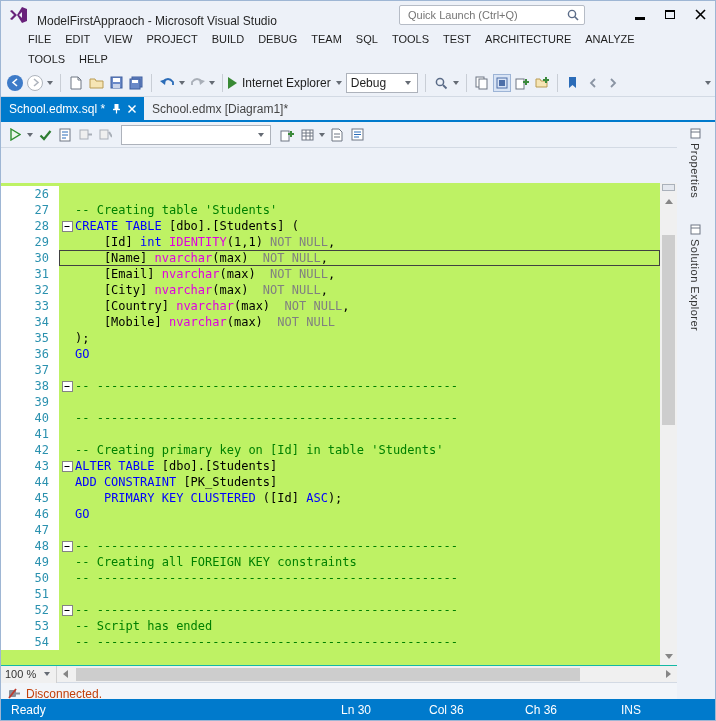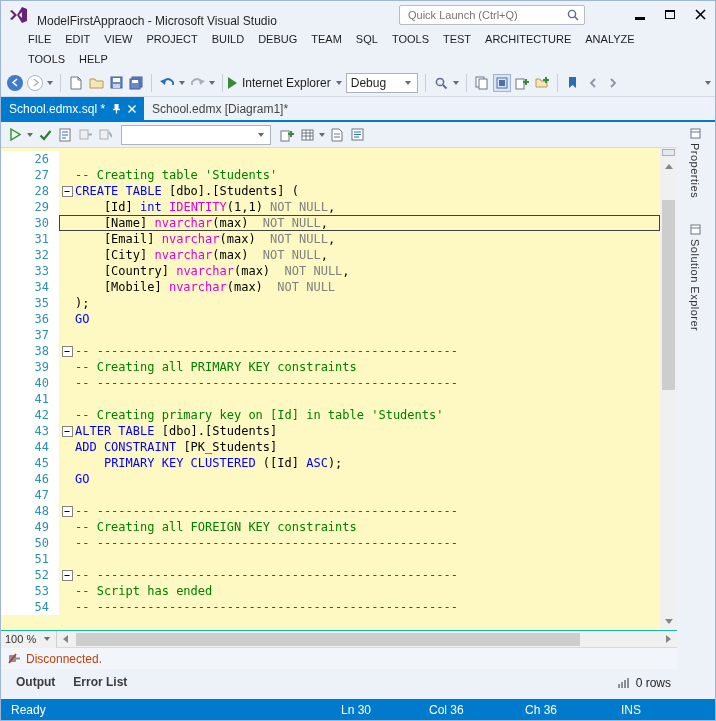--- a/index.html
+++ b/index.html
@@ -52,21 +52,21 @@
   .tab-ico { margin-left:7px; display:flex; align-items:center; }
   
   .side-strip { position:absolute; right:0; top:121px; width:40px; height:530px; display:flex; flex-direction:column; align-items:center; padding-top:6px; }
   .side-tab { display:flex; flex-direction:column; align-items:center; margin-bottom:26px; cursor:default; }
   .side-tab .label { writing-mode:vertical-rl; font-size:11px; color:#333; margin-top:4px; letter-spacing:0.5px; }
   
   .main-left { position:absolute; left:0; top:121px; width:676px; }
   .sqlbar { height:26px; display:flex; align-items:center; padding:0 4px; border-bottom:1px solid #D3DAE4; background:#EDF1F8; }
   .sql-combo { width:150px; height:20px; margin:0 6px; }
   
-  .editor { position:relative; height:482px; background:#fef9c3; overflow:hidden; }
+  .editor { position:relative; height:482px; background:#bef264; overflow:hidden;margin-top:35px; }
   .code-area { position:absolute; left:0; top:0; right:17px; bottom:0; padding-top:3px; }
   .code-row { display:flex; height:16px; line-height:16px; font-family:"DejaVu Sans Mono","Liberation Mono",monospace; font-size:12px; }
   .ln { width:58px; flex:none; text-align:right; padding-right:10px; color:#2B91AF; background:#fff; }
   .code-body { flex:1; display:flex; position:relative; }
   .code-body.current { outline:1px solid #414141; outline-offset:-1px; }
   .fold { width:16px; flex:none; display:flex; align-items:center; justify-content:center; }
   .fold-box { position:relative; }
   .fold-box::before { content:""; width:9px; height:9px; border:1px solid #848484; background:#fff; display:block; }
   .fold-box::after { content:""; position:absolute; width:5px; border-top:1px solid #000; top:50%; left:50%; transform:translate(-50%,0); }
   .code-text { white-space:pre; }
@@ -482,21 +482,20 @@
           <div class="ln">38</div>
           <div class="code-body">
             <span class="fold fold-box"></span>
             <span class="code-text"><span class="tok-c">-- --------------------------------------------------</span></span>
           </div>
         </div>
         <div class="code-row">
           <div class="ln">39</div>
           <div class="code-body">
             <span class="fold"></span>
-            <span class="code-text"><span class="tok-c">-- Creating all PRIMARY KEY constraints</span></span>
           </div>
         </div>
         <div class="code-row">
           <div class="ln">40</div>
           <div class="code-body">
             <span class="fold"></span>
             <span class="code-text"><span class="tok-c">-- --------------------------------------------------</span></span>
           </div>
         </div>
         <div class="code-row">

